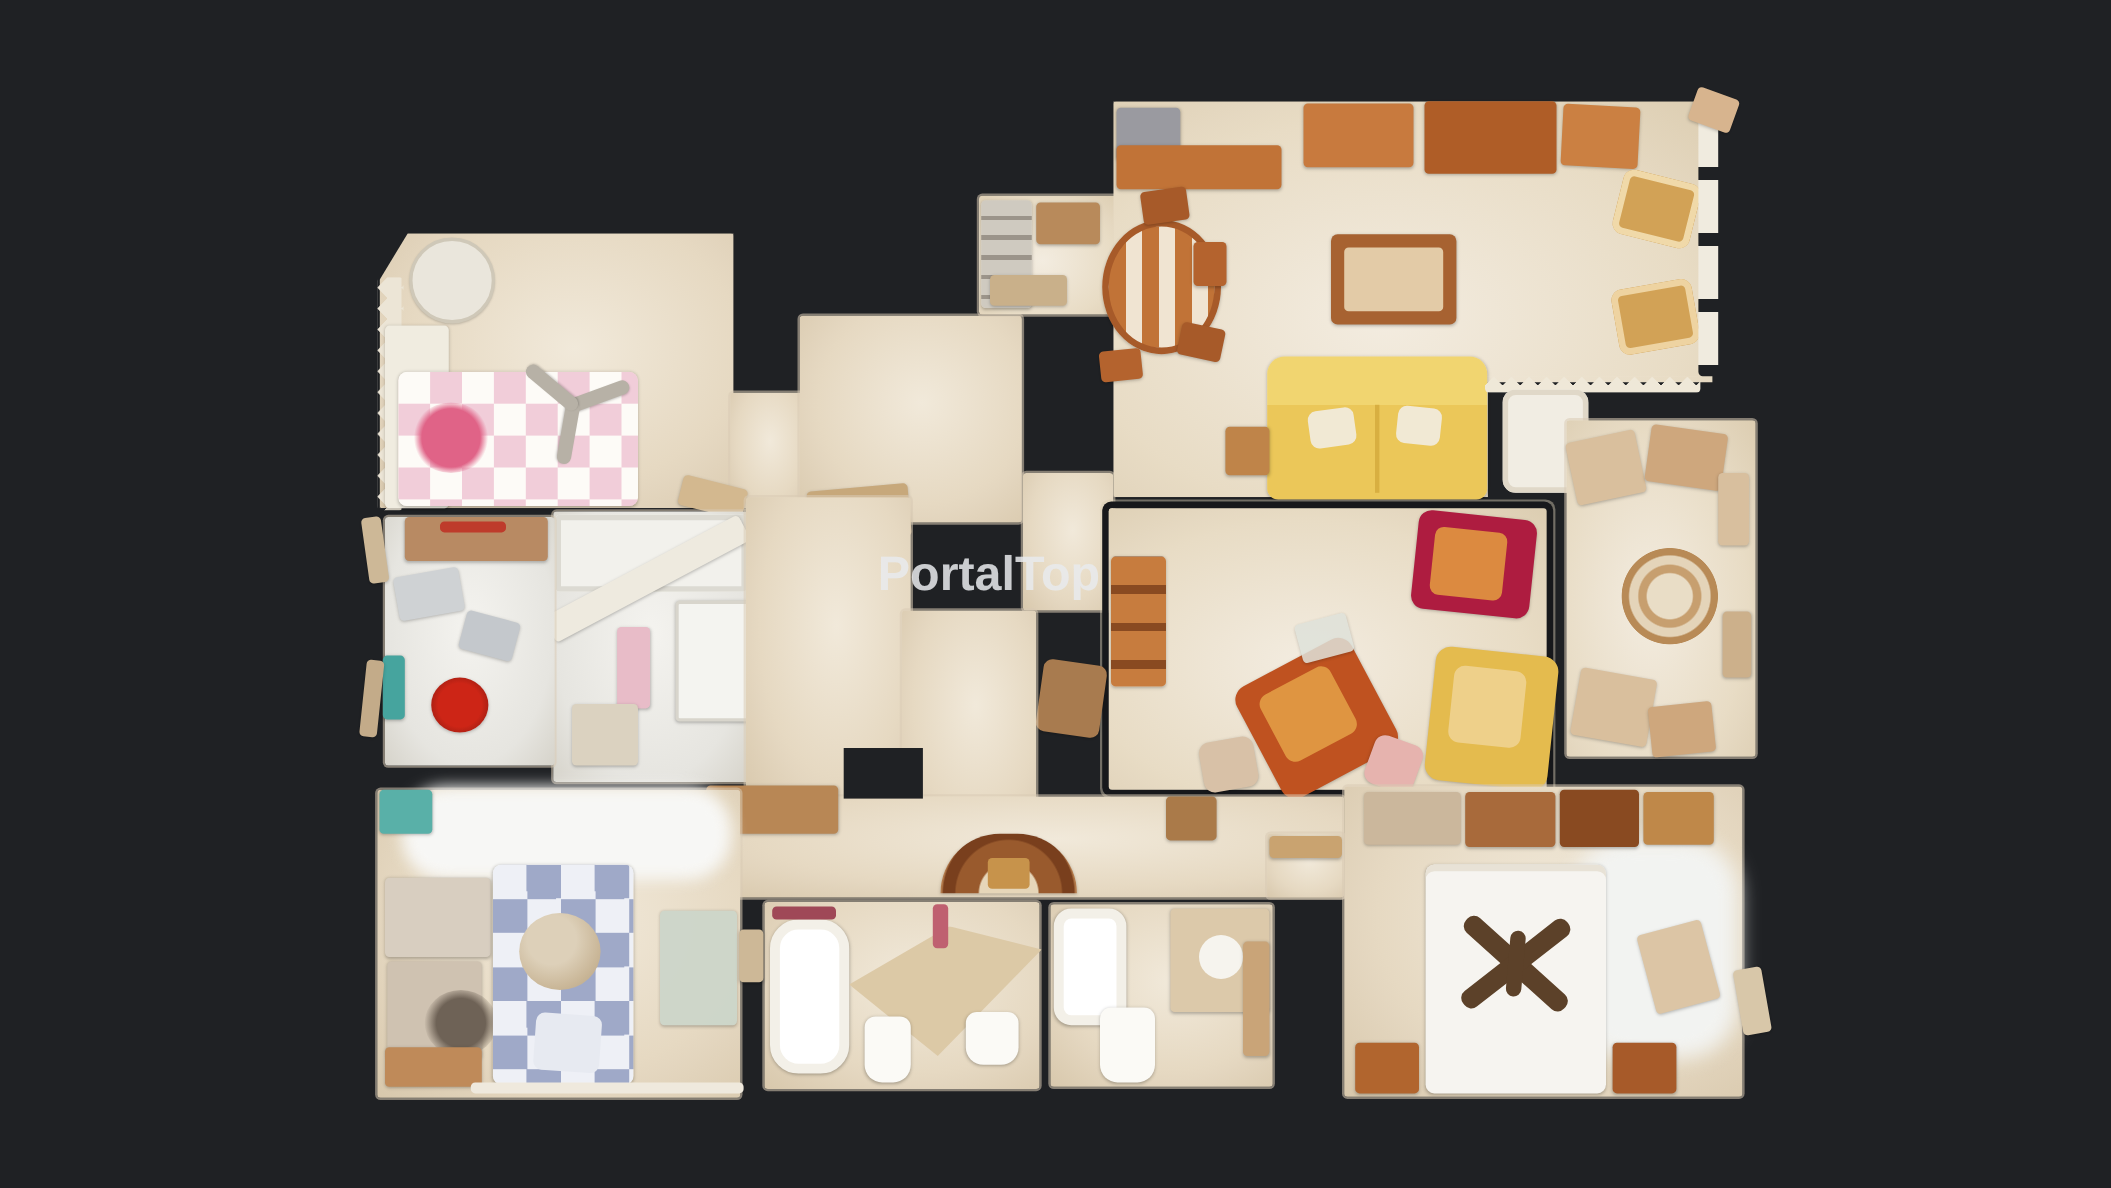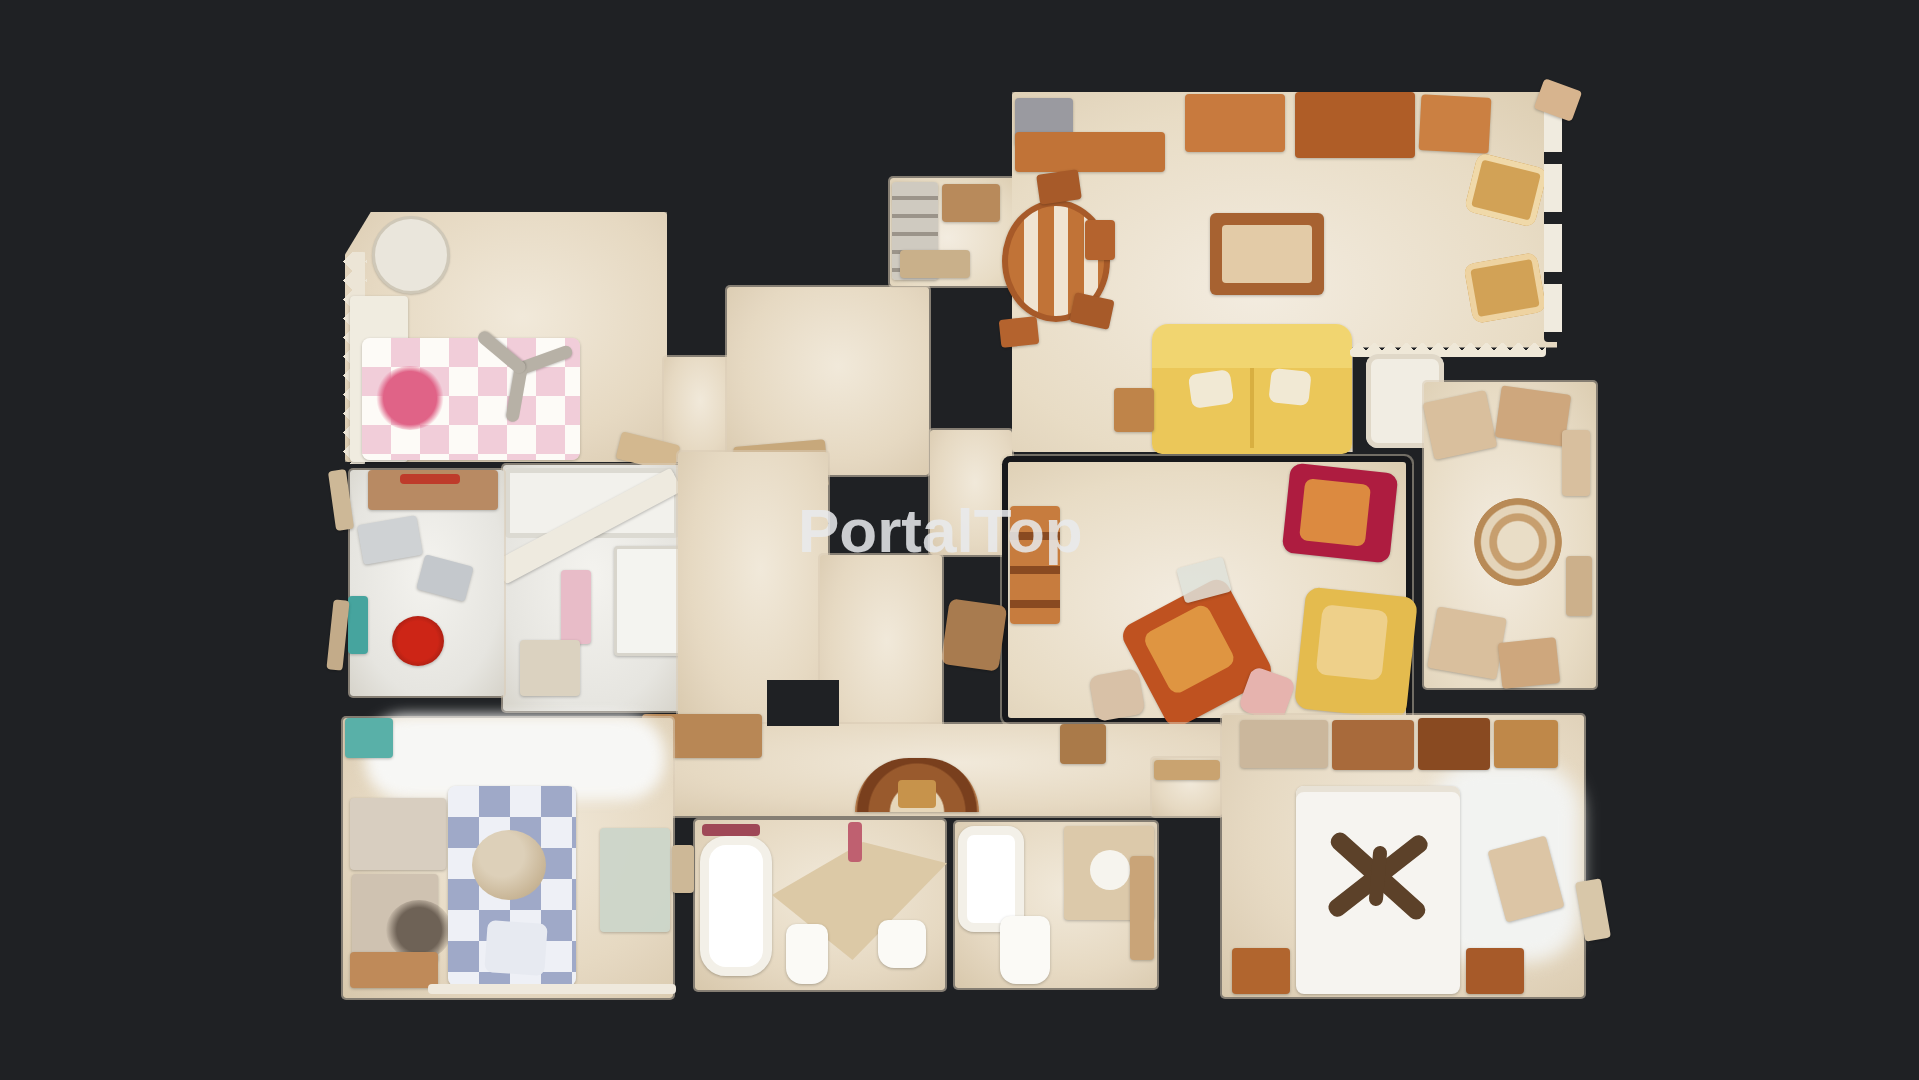--- a/index.html
+++ b/index.html
@@ -22,21 +22,21 @@
   .dining-table{border-radius:50%;border:6px solid #a85a28;
     background:repeating-linear-gradient(90deg,var(--wood,#c27336) 0 16px,#f0e4d2 16px 30px);}
   .rattan{background:radial-gradient(circle,#e9ddc6 0 29%,#c89f6e 31% 40%,#e4d4b8 42% 52%,#b98a55 54% 62%,transparent 63%);box-shadow:none;}
   .arch{border-radius:130px 130px 0 0;
     background:radial-gradient(circle at 50% 100%,#e6d6b8 0 32%,#9a5a2c 34% 58%,#7a3f1c 60% 72%,#b27848 74% 100%);}
   .sofa-y{background:linear-gradient(#f2d56e 0 34%,var(--sofa-yellow,#ecc757) 34%);border-radius:16px 16px 10px 10px;}
   .tub{border:9px solid #f3f0e8;background:#ffffff;border-radius:26px;}
   .toilet{background:#fbfaf6;border-radius:10px 10px 16px 16px;}
   .fanblade{position:absolute;width:58px;height:13px;border-radius:8px;background:#b7b1a6;transform-origin:4px 50%;box-shadow:0 1px 2px rgba(0,0,0,.2);}
   .darkbar{position:absolute;background:var(--fan-dark,#5c4128);border-radius:8px;}
-  #watermark{position:absolute;left:798px;top:500px;font-size:62px;font-weight:700;
+  #watermark{position:absolute;left:798px;top:500px;font-size:44px;font-weight:700;
     color:var(--watermark,#e9ebee);opacity:.85;letter-spacing:0;line-height:1;}
 </style>
 </head>
 <body>
 
 <div id="stage">
  <div id="plan">
 
   <div class="room beige" style="left:345px;top:212px;width:322px;height:250px;clip-path:polygon(8% 0,100% 0,100% 100%,0 100%,0 17%);"></div>
   <div class="room beige" style="left:664px;top:357px;width:66px;height:105px;"></div>

